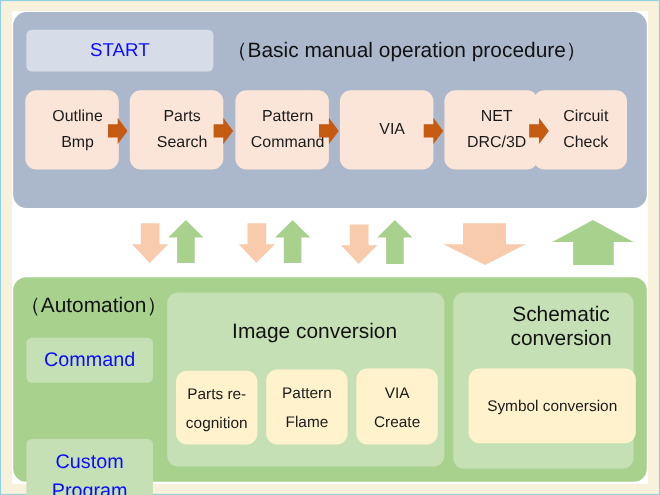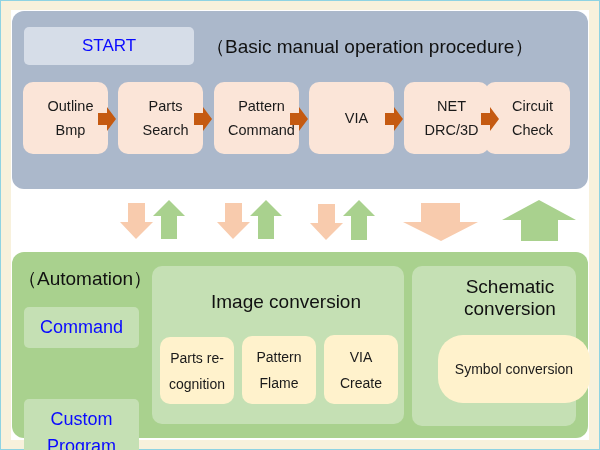--- a/index.html
+++ b/index.html
@@ -149,15 +149,15 @@
 <div class="conv-box" style="left:324px; top:335px; width:74px; height:69px;">
   <span>VIA</span>
   <span>Create</span>
 </div>
 
 <div class="sub-panel" style="left:412px; top:266px; width:164px; height:160px;"></div>
 <div class="sub-title" style="left:412px; top:276px; width:196px;">
   <div>Schematic</div>
   <div>conversion</div>
 </div>
-<div class="conv-box" style="left:438px; top:335px; width:152px; height:68px;border-radius:25px;">
+<div class="conv-box" style="left:426px; top:335px; width:152px; height:68px;">
   <span>Symbol conversion</span>
 </div>
 
 </body></html>

